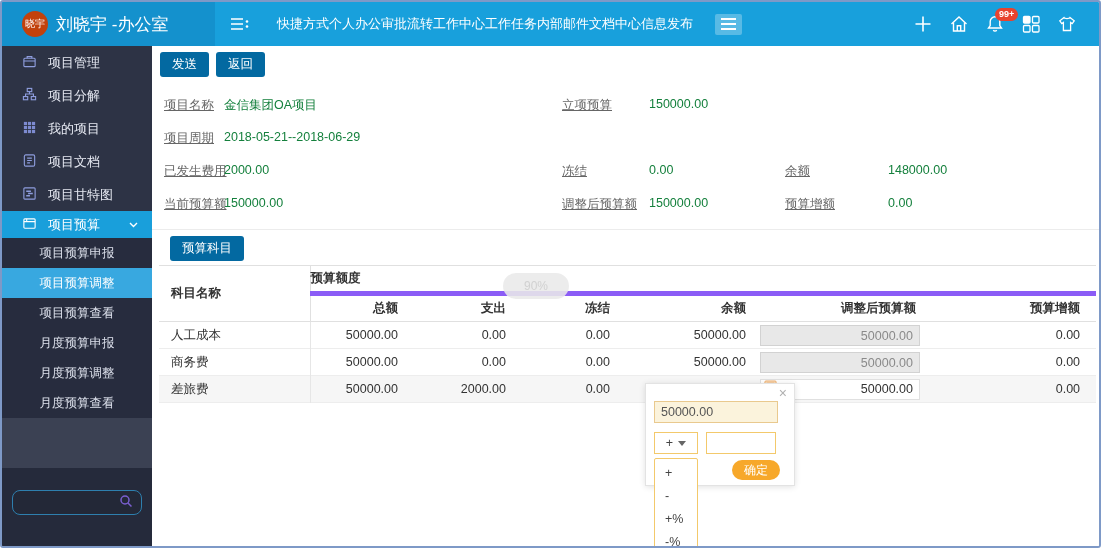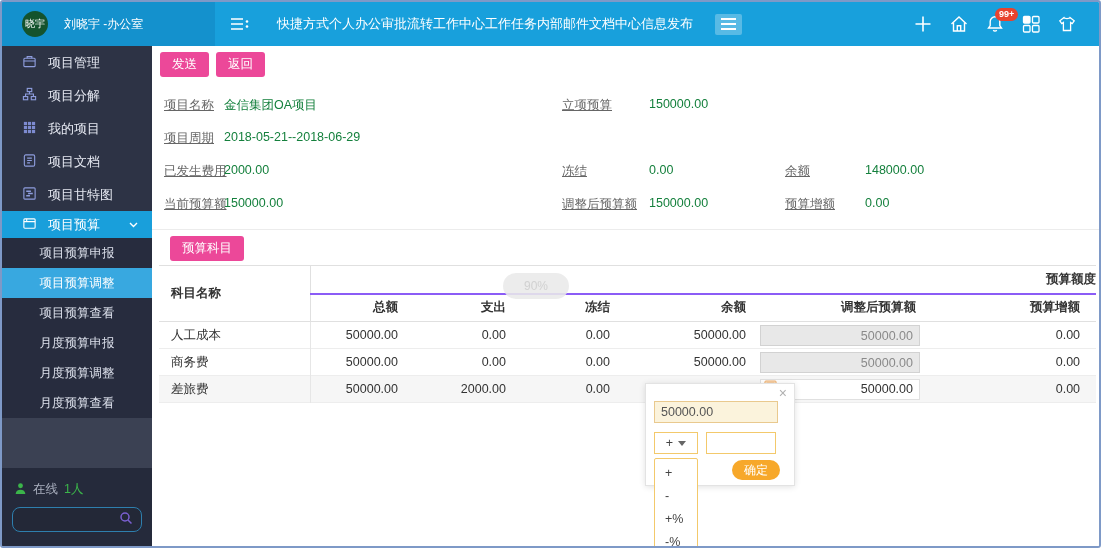--- a/index.html
+++ b/index.html
@@ -2,22 +2,22 @@
 <html><head>
 <meta charset="utf-8">
 <style>
   * { box-sizing: border-box; margin: 0; padding: 0; }
   html,body { width:1101px; height:548px; font-family:"Liberation Sans","DejaVu Sans",sans-serif; background:#fff; }
   .frame { position:absolute; left:0; top:0; width:1101px; height:548px; border:2px solid #7e99c7; border-radius:3px; overflow:hidden; background:#fff; }
 
   
   .topbar { position:absolute; left:0; top:0; right:0; height:44px; background:#18a0dc; display:flex; align-items:center; color:#fff; }
   .user-sec { width:213px; height:100%; background:#1491cd; display:flex; align-items:center; padding-left:20px; flex:none; }
-  .avatar { width:26px; height:26px; border-radius:50%; background:#14532d; color:#fff; font-size:10px; display:flex; align-items:center; justify-content:center; flex:none; }
-  .user-name { font-size:12px; margin-left:16px; white-space:nowrap; }
+  .avatar { width:26px; height:26px; border-radius:50%; background:#c2410c; color:#fff; font-size:10px; display:flex; align-items:center; justify-content:center; flex:none; }
+  .user-name { font-size:17px; margin-left:8px; white-space:nowrap; }
   .nav-list-ic { margin-left:14px; display:flex; flex:none; }
   .top-menu { display:flex; margin-left:26px; font-size:13px; white-space:nowrap; }
   .top-menu span { cursor:default; }
   .hamburger { width:27px; height:21px; background:rgba(255,255,255,.28); border-radius:2px; margin-left:22px; display:flex; flex-direction:column; justify-content:center; gap:3px; align-items:center; flex:none; }
   .hamburger i { display:block; width:15px; height:2px; background:#fff; }
   .top-icons { margin-left:auto; display:flex; align-items:center; gap:16px; margin-right:22px; }
   .tico { width:20px; height:20px; position:relative; display:flex;text-align:right; }
   .badge { position:absolute; top:-6px; left:10px; background:#e8432e; color:#fff; font-size:9px; line-height:11px; padding:1px 4px; border-radius:8px; white-space:nowrap; font-weight:bold; }
 
   
@@ -33,32 +33,32 @@
   .online-row { display:flex; align-items:center; gap:6px; padding-left:12px; font-size:12.5px; color:#aab0bf; }
   .online-count { color:#3bb54a; }
   .search-box { margin:9px 10px 0 10px; height:25px; border:1px solid #2e7fae; border-radius:8px; background:#232837; display:flex; align-items:center; padding:0 8px; }
   .search-box input { flex:1; background:transparent; border:none; outline:none; color:#cfd4e0; font-size:12px; min-width:0; }
 
   
   .main { position:absolute; left:150px; top:44px; right:0; bottom:0; background:#fff; }
   .page-head { height:31px; border-bottom:1px solid #e6e6e6; display:flex; align-items:center; padding-left:9px; gap:6px; }
   .page-title { font-size:13px; color:#444; }
   .actions { padding:6px 8px 5px 8px; display:flex; gap:7px; }
-  .btn-blue { background:#ec4899; color:#fff; border:none; font-size:12.5px; padding:4px 12px; border-radius:3px; cursor:pointer; font-family:inherit; }
+  .btn-blue { background:#0369a1; color:#fff; border:none; font-size:12.5px; padding:4px 12px; border-radius:3px; cursor:pointer; font-family:inherit; }
   .form-sec { position:relative; padding:6px 0 9px 0; border-bottom:1px solid #ececec; }
   .form-row { position:relative; height:33px; }
   .form-row span { position:absolute; top:9px; font-size:12.5px; white-space:nowrap; }
   .fl { color:#666;text-decoration:underline; } .fv { color:#15803d; }
-  .l1{left:12px;} .v1{left:72px;} .l2{left:410px;} .v2{left:497px;} .l3{left:633px;} .v3{left:713px;}
+  .l1{left:12px;} .v1{left:72px;} .l2{left:410px;} .v2{left:497px;} .l3{left:633px;} .v3{left:736px;}
   .subject-row { padding:6px 8px 4px 18px; }
 
   table.budget { border-collapse:collapse; margin-left:7px; width:937px; font-size:12.5px; table-layout:fixed; }
   table.budget th { font-weight:bold; color:#333; }
   .th-name { text-align:left; padding-left:12px; border-right:1px solid #e0e0e0; border-bottom:1px solid #e0e0e0; }
-  .th-group { height:28px; text-align:right; border-bottom:2px solid #8b5cf6; }
+  .th-group { height:28px; text-align:left; border-bottom:5px solid #8b5cf6; }
   .th-sub { height:28px; text-align:right; padding-right:8px; border-bottom:1px solid #e0e0e0; }
   table.budget { border-top:1px solid #e0e0e0; }
   td.name { text-align:left; padding-left:12px; color:#333; border-right:1px solid #e6e6e6; }
   td.num { text-align:right; padding-right:8px; color:#333; }
   td.inc { padding-right:16px; }
   tbody tr { height:27px; border-bottom:1px solid #ededed;margin-top:30px; }
   tbody tr.hl { background:#f6f6f6; }
   .ro-box { margin:2px 4px 2px 6px; height:21px; line-height:21px; background:#e8e8e8; border:1px solid #d2d2d2; text-align:right; padding-right:6px; color:#8a8a8a; }
   .edit-box { margin:2px 4px 2px 6px; height:21px; background:#fff; border:1px solid #e0e0e0; display:flex; align-items:center; padding:0 6px 0 3px; }
   .edit-box .val { flex:1; text-align:right; color:#333; }
@@ -204,28 +204,20 @@
     <div class="submenu">
       <div class="sub-item">项目预算申报</div>
       <div class="sub-item active">项目预算调整</div>
       <div class="sub-item">项目预算查看</div>
       <div class="sub-item">月度预算申报</div>
       <div class="sub-item">月度预算调整</div>
       <div class="sub-item">月度预算查看</div>
     </div>
     <div class="side-block"></div>
     <div class="side-foot">
-      <div class="online-row">
-        <span><svg width="13" height="13" viewBox="0 0 14 14">
-              <circle cx="7" cy="4" r="2.6" fill="#3bb54a"></circle>
-              <path d="M1.8 13c0-3 2.3-4.6 5.2-4.6s5.2 1.6 5.2 4.6z" fill="#3bb54a"></path>
-            </svg></span>
-        <span>在线</span>
-        <span class="online-count">1人</span>
-      </div>
       <div class="search-box">
         <input style="">
         <span><svg width="14" height="14" viewBox="0 0 14 14" fill="none" stroke="#7a5fd0" stroke-width="1.5">
               <circle cx="6" cy="6" r="4"></circle>
               <path d="M9 9l3.5 3.5"></path>
             </svg></span>
       </div>
     </div>
   </div>
 

